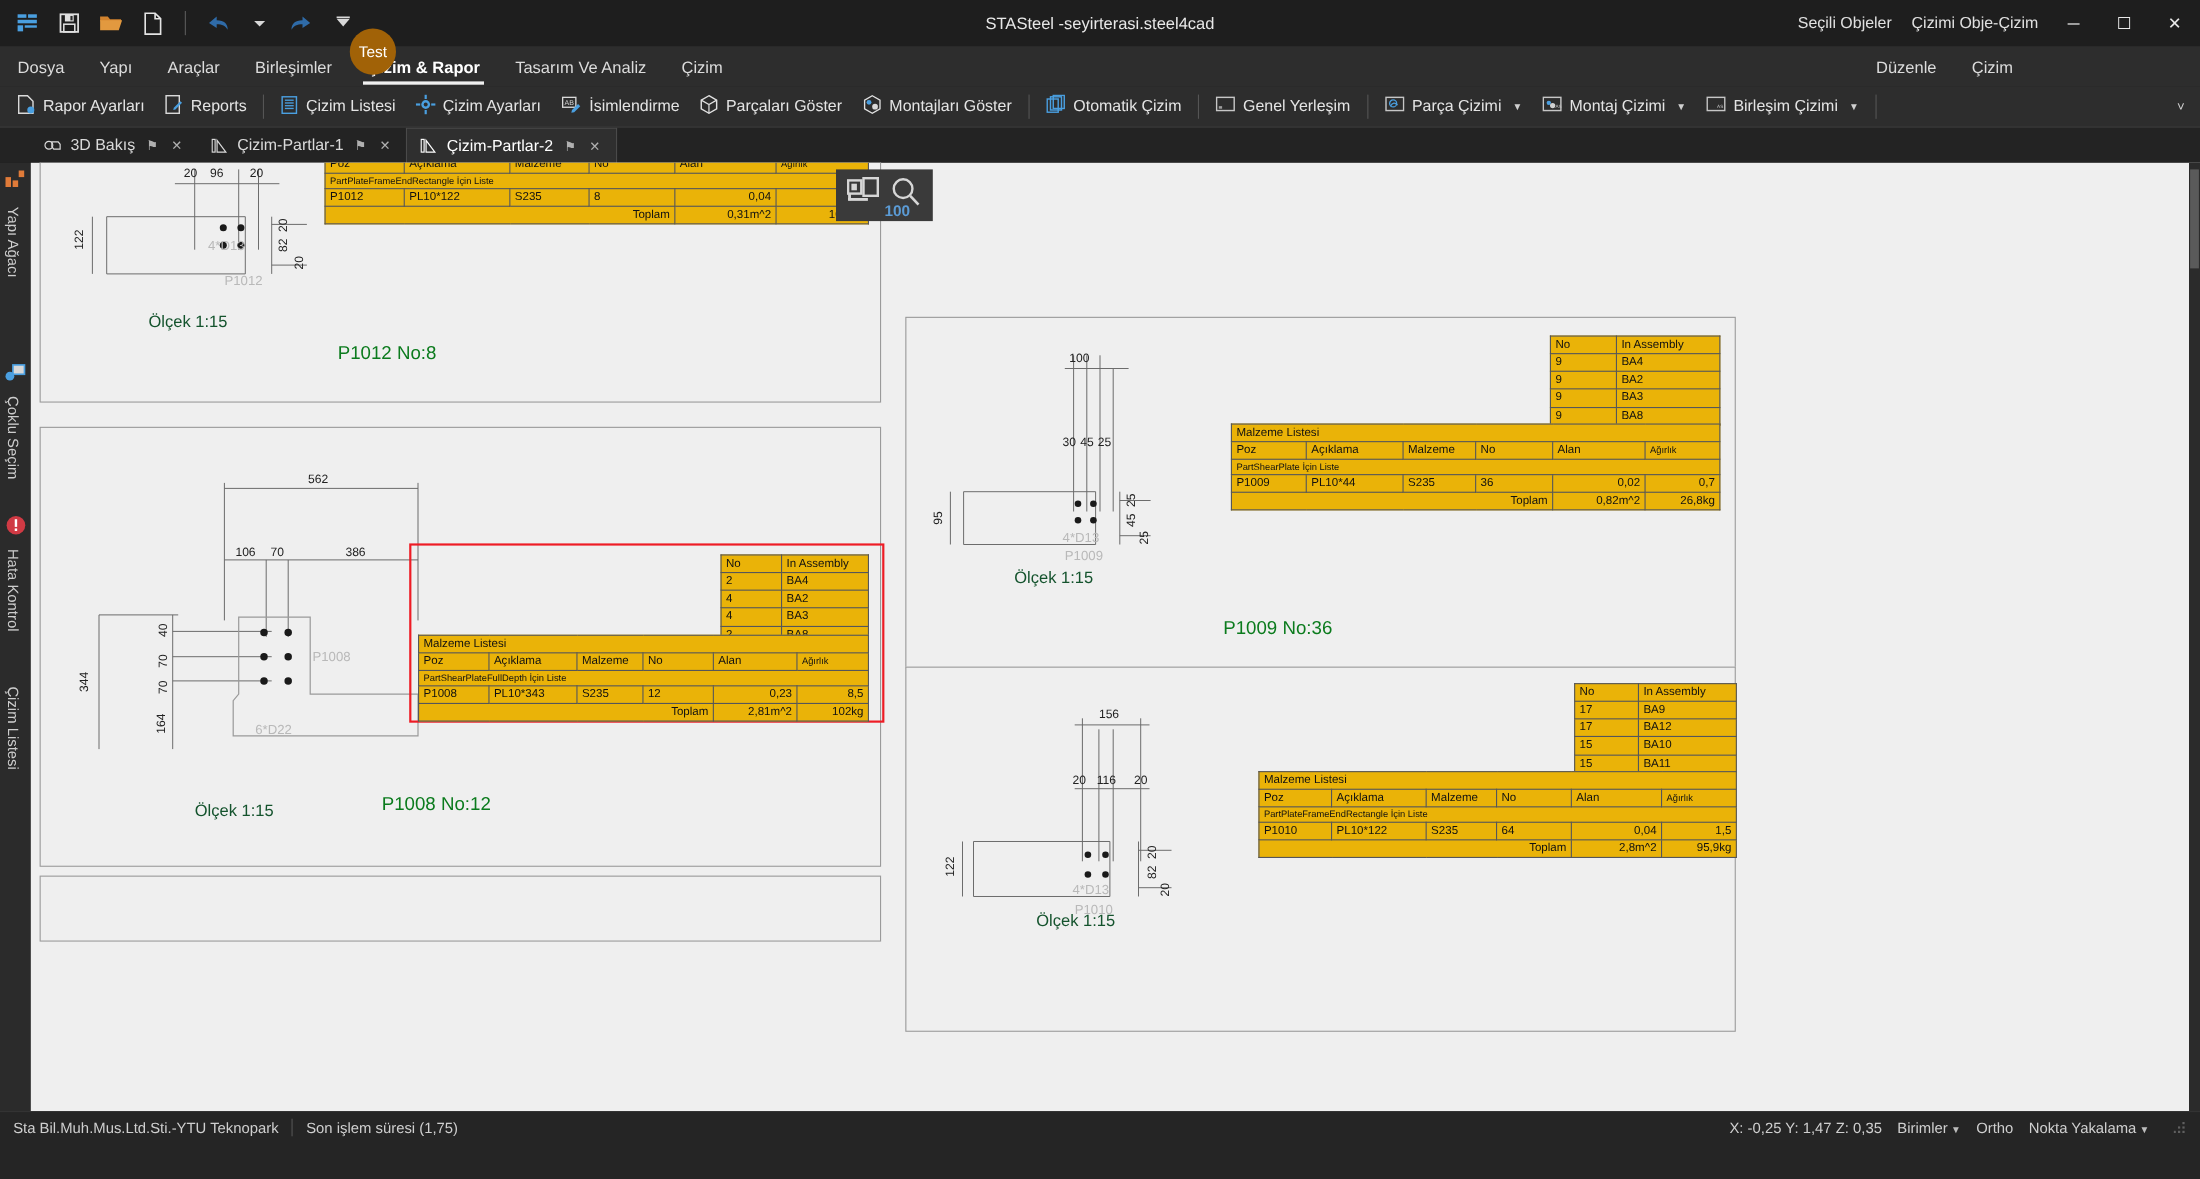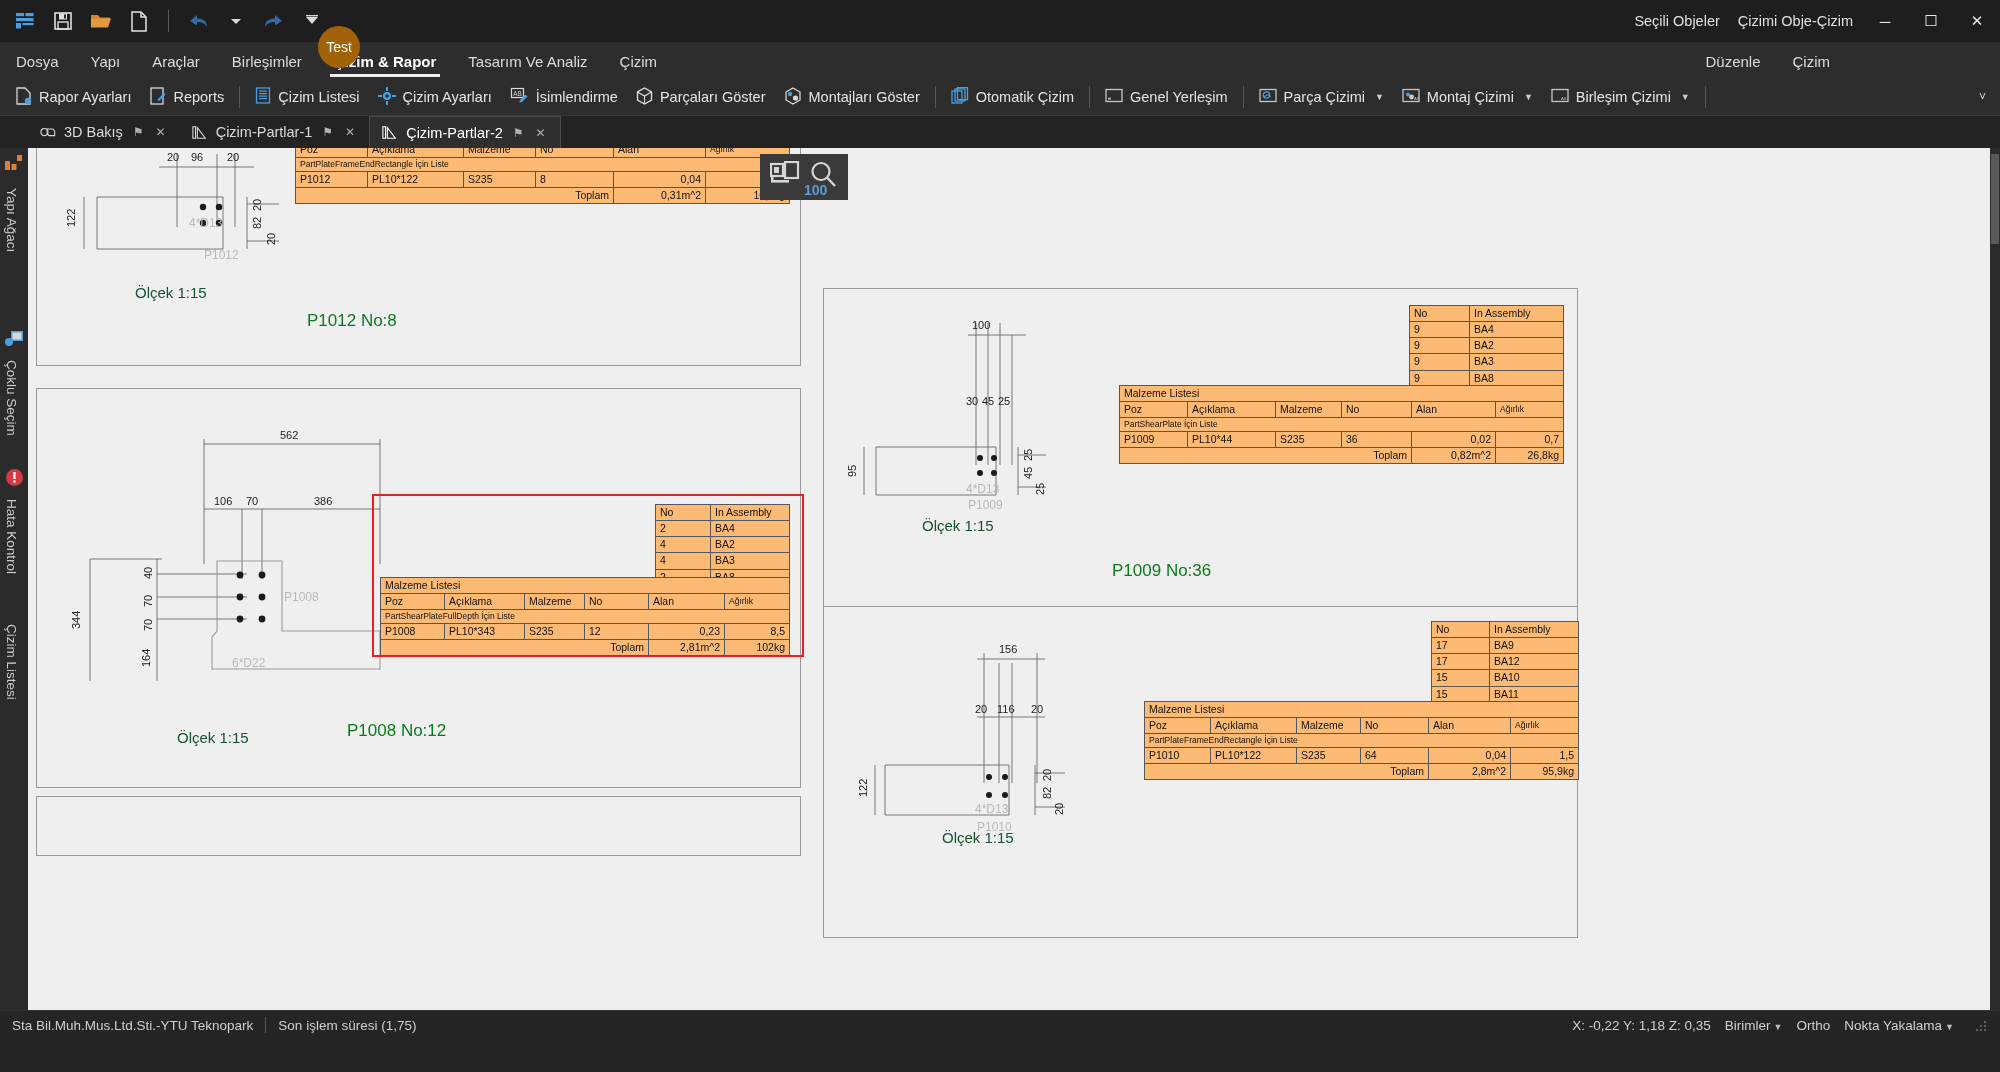--- a/index.html
+++ b/index.html
@@ -62,21 +62,21 @@
     padding:6px 0; display:flex; align-items:center; gap:6px; cursor:pointer; }
 
   
   .canvas { flex:1; background:#efefef; position:relative; overflow:hidden; }
 
   
   .sheet { position:absolute; background:#efefef; border:1px solid #9a9a9a; }
 
   
   table.cad { border-collapse:collapse; font-size:10.5px; color:#111;
-    font-family:"Liberation Sans", sans-serif; background:#fdba74; }
+    font-family:"Liberation Sans", sans-serif; background:#eab308; }
   table.cad td { border:1px solid #55565a; padding:1px 4px; white-space:nowrap;
     line-height:1.25; }
   td.num { text-align:right; }
   .tiny { font-size:8.5px; }
 
   .green-lbl { color:#0b7b1d; font-size:17px; font-family:"Liberation Sans", sans-serif; }
   .olcek { color:#14532d; font-size:15px; }
   .dimtxt { font-size:11px; fill:#222; font-family:"Liberation Sans", sans-serif; }
   .ghost { fill:#b9b9b9; font-size:12px; font-family:"Liberation Sans", sans-serif; }
 
@@ -156,20 +156,21 @@
         <path d="M20 10 L13 4 V7.5 C6 7.5 3 11 3 16 C5 12.5 8 11 13 11 V14.5 Z" fill="#2f6ba8"></path>
       </svg>
     </div>
     <div class="qat-btn">
       <svg width="16" height="14" viewBox="0 0 16 14">
         <path d="M2 3 H14 L8 10 Z" fill="#d8d8d8"></path>
           <rect x="2" y="1" width="12" height="1.4" fill="#d8d8d8"></rect>
       </svg>
     </div>
   </div>
+  <div class="app-title">STASteel -seyirterasi.steel4cad</div>
   <div class="title-right">
     <div class="tr-item">Seçili Objeler</div>
     <div class="tr-item">Çizimi Obje-Çizim</div>
     <div class="wctrl">─</div>
     <div class="wctrl">☐</div>
     <div class="wctrl close">✕</div>
   </div>
 </div>
 
 <div class="menurow">
@@ -785,21 +786,21 @@
 </div>
 
 <div class="footer">
   <div class="footer-bot">
     <div class="f-left">
       <span class="ftxt">Sta Bil.Muh.Mus.Ltd.Sti.-YTU Teknopark</span>
       <span class="fsep"></span>
       <span class="ftxt">Son işlem süresi (1,75)</span>
     </div>
     <div class="f-right">
-      <span class="ftxt">X: -0,22 Y: 1,18 Z: 0,35</span>
+      <span class="ftxt">X: -0,25 Y: 1,47 Z: 0,35</span>
       <span class="ftxt">
         <span>Birimler</span><span class="drop">▼</span>
       </span>
       <span class="ftxt">Ortho</span>
       <span class="ftxt">
         <span>Nokta Yakalama</span><span class="drop">▼</span>
       </span>
       <span class="grip">
         <svg width="12" height="12" viewBox="0 0 12 12">
             <g fill="#9a9a9a">

